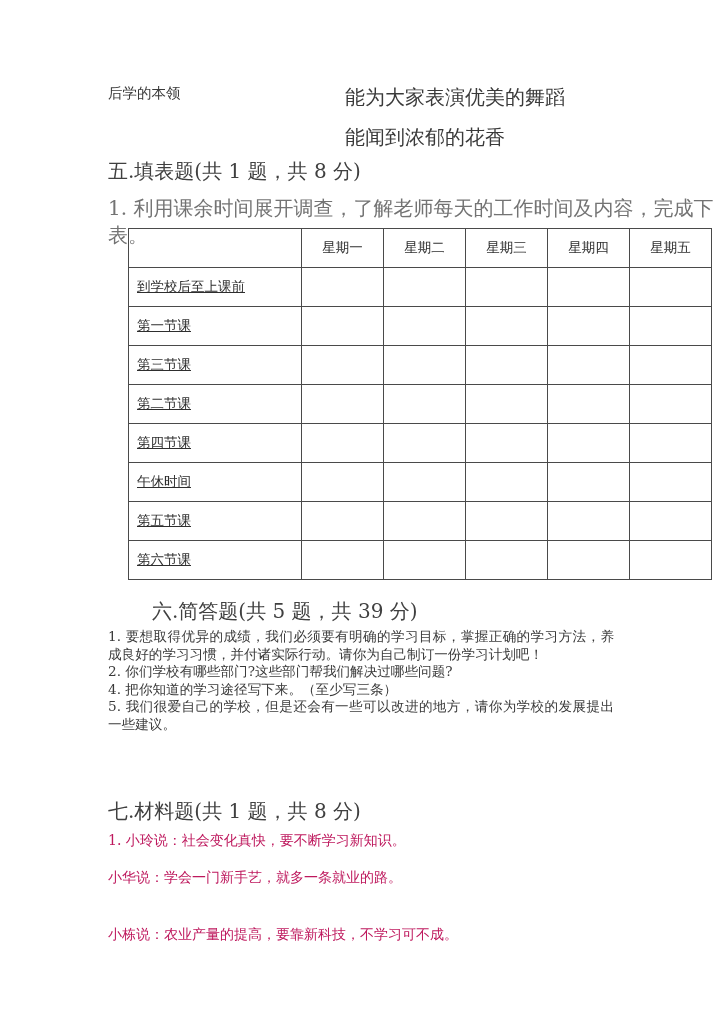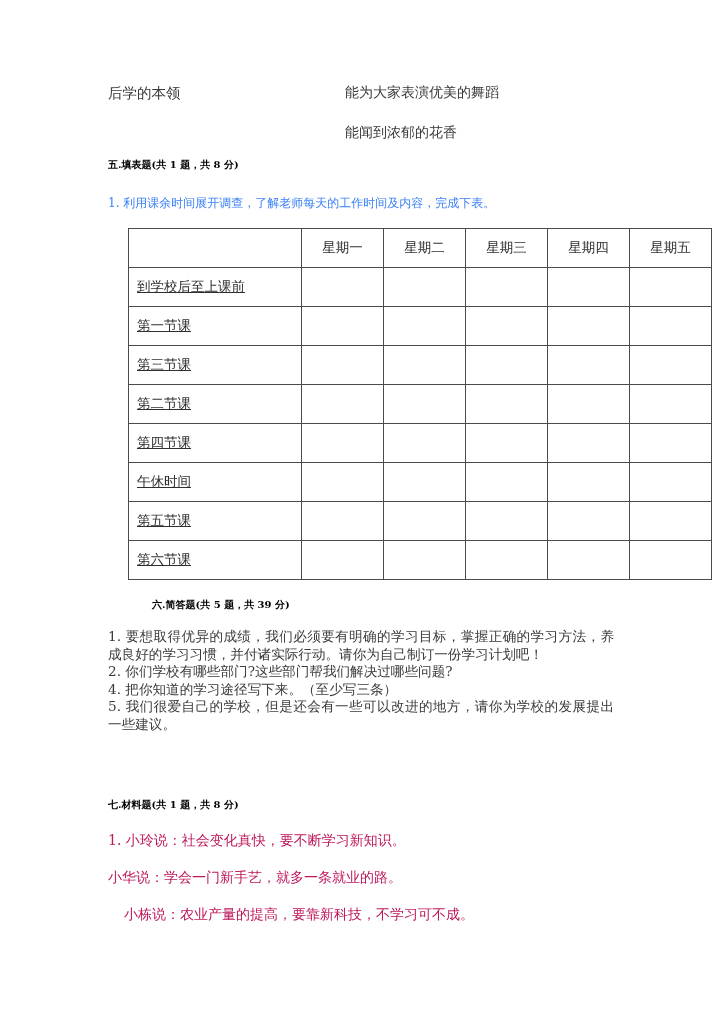--- a/index.html
+++ b/index.html
@@ -39,41 +39,41 @@
     left: 0;
     top: 0;
     font-size: 14.5px;
     color: #3a3a3a;
     white-space: nowrap;
   }
   .col-right {
     position: absolute;
     left: 237px;
     top: 0;
-    font-size: 14px;
+    font-size: 20px;
     color: #3a3a3a;
     white-space: nowrap;
   }
 
   
   .section-heading {
     position: absolute;
     left: 108px;
-    font-weight: bold;
-    font-size: 10px;
-    color: #000000;
+    font-weight: normal;
+    font-size: 20px;
+    color: #404040;
     white-space: nowrap;
   }
 
   
   .para {
     position: absolute;
     left: 108px;
-    font-size: 12px;
-    color: #3b82f6;
+    font-size: 20px;
+    color: #737373;
   }
 
   
   .sched-wrap {
     position: absolute;
     left: 112px;
     top: 228px;
     width: 496px;
     padding-left: 16px;
   }
@@ -234,15 +234,15 @@
     <p class="q">1. 要想取得优异的成绩，我们必须要有明确的学习目标，掌握正确的学习方法，养成良好的学习习惯，并付诸实际行动。请你为自己制订一份学习计划吧！</p>
     <p class="q">2. 你们学校有哪些部门?这些部门帮我们解决过哪些问题?</p>
     <p class="q">4. 把你知道的学习途径写下来。（至少写三条）</p>
     <p class="q">5. 我们很爱自己的学校，但是还会有一些可以改进的地方，请你为学校的发展提出一些建议。</p>
   </div>
 
   <div class="section-heading" style="top:798px;">七.材料题(共 1 题，共 8 分)</div>
 
   <div class="dialog-line" style="top:832px;">1. 小玲说：社会变化真快，要不断学习新知识。</div>
   <div class="dialog-line" style="top:869px;">小华说：学会一门新手艺，就多一条就业的路。</div>
-  <div class="dialog-line" style="top:906px;margin-left:16px;">小栋说：农业产量的提高，要靠新科技，不学习可不成。</div>
+  <div class="dialog-line" style="top:926px;">小栋说：农业产量的提高，要靠新科技，不学习可不成。</div>
 
 </div>
 
 </body></html>

